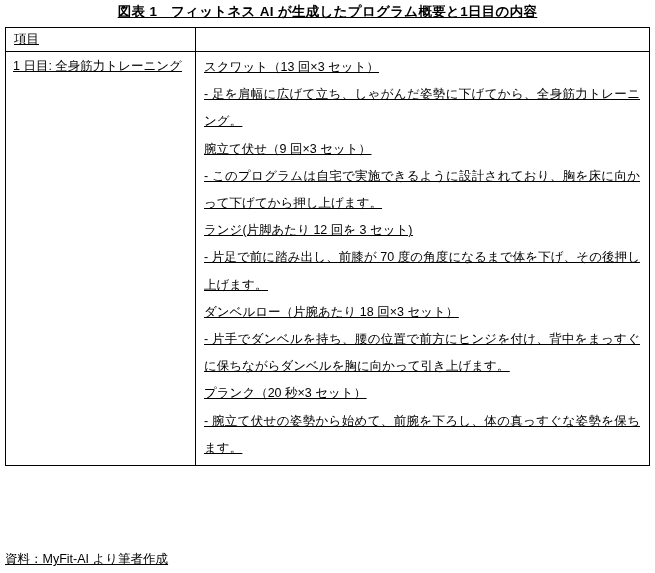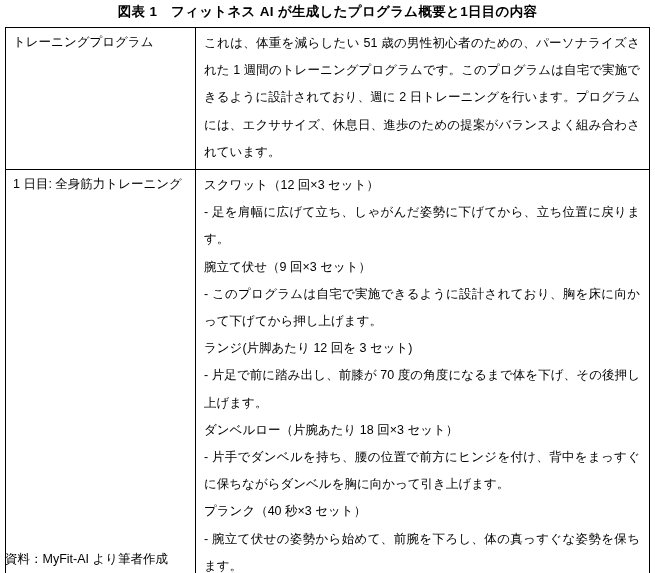--- a/index.html
+++ b/index.html
@@ -1,15 +1,15 @@
 <!DOCTYPE html>
 <html lang="ja"><head>
 <meta charset="utf-8">
 <style>
-  * { box-sizing: border-box; }
+  * { box-sizing: border-box; text-decoration: underline; }
   html, body {
     margin: 0;
     padding: 0;
     background: #ffffff;
   }
   body {
     width: 655px;
     height: 573px;
     font-family: "Liberation Sans", "DejaVu Sans", sans-serif;
     color: #000000;
@@ -74,39 +74,37 @@
 <body>
 
 <div class="doc-title">図表 1　フィットネス AI が生成したプログラム概要と1日目の内容</div>
 
 <table class="fig-table">
   <colgroup>
     <col class="col-label">
     <col>
   </colgroup>
   <tbody>
+    <tr class="header-row">
+      <td>項目</td>
+      <td></td>
+    </tr>
 
-    <tr>
-      <td class="label-cell">トレーニングプログラム</td>
-      <td class="content-cell">
-        <p class="cell-line">これは、体重を減らしたい 51 歳の男性初心者のための、パーソナライズされた 1 週間のトレーニングプログラムです。このプログラムは自宅で実施できるように設計されており、週に 2 日トレーニングを行います。プログラムには、エクササイズ、休息日、進歩のための提案がバランスよく組み合わされています。</p>
-      </td>
-    </tr>
 
     <tr>
       <td class="label-cell">1 日目: 全身筋力トレーニング</td>
       <td class="content-cell">
-        <p class="cell-line">スクワット（12 回×3 セット）</p>
-        <p class="cell-line">- 足を肩幅に広げて立ち、しゃがんだ姿勢に下げてから、立ち位置に戻ります。</p>
+        <p class="cell-line">スクワット（13 回×3 セット）</p>
+        <p class="cell-line">- 足を肩幅に広げて立ち、しゃがんだ姿勢に下げてから、全身筋力トレーニング。</p>
         <p class="cell-line">腕立て伏せ（9 回×3 セット）</p>
         <p class="cell-line">- このプログラムは自宅で実施できるように設計されており、胸を床に向かって下げてから押し上げます。</p>
         <p class="cell-line">ランジ(片脚あたり 12 回を 3 セット)</p>
         <p class="cell-line">- 片足で前に踏み出し、前膝が 70 度の角度になるまで体を下げ、その後押し上げます。</p>
         <p class="cell-line">ダンベルロー（片腕あたり 18 回×3 セット）</p>
         <p class="cell-line">- 片手でダンベルを持ち、腰の位置で前方にヒンジを付け、背中をまっすぐに保ちながらダンベルを胸に向かって引き上げます。</p>
-        <p class="cell-line">プランク（40 秒×3 セット）</p>
+        <p class="cell-line">プランク（20 秒×3 セット）</p>
         <p class="cell-line">- 腕立て伏せの姿勢から始めて、前腕を下ろし、体の真っすぐな姿勢を保ちます。</p>
       </td>
     </tr>
   </tbody>
 </table>
 
 <div class="footer-note">資料：MyFit-AI より筆者作成</div>
 
 </body></html>

